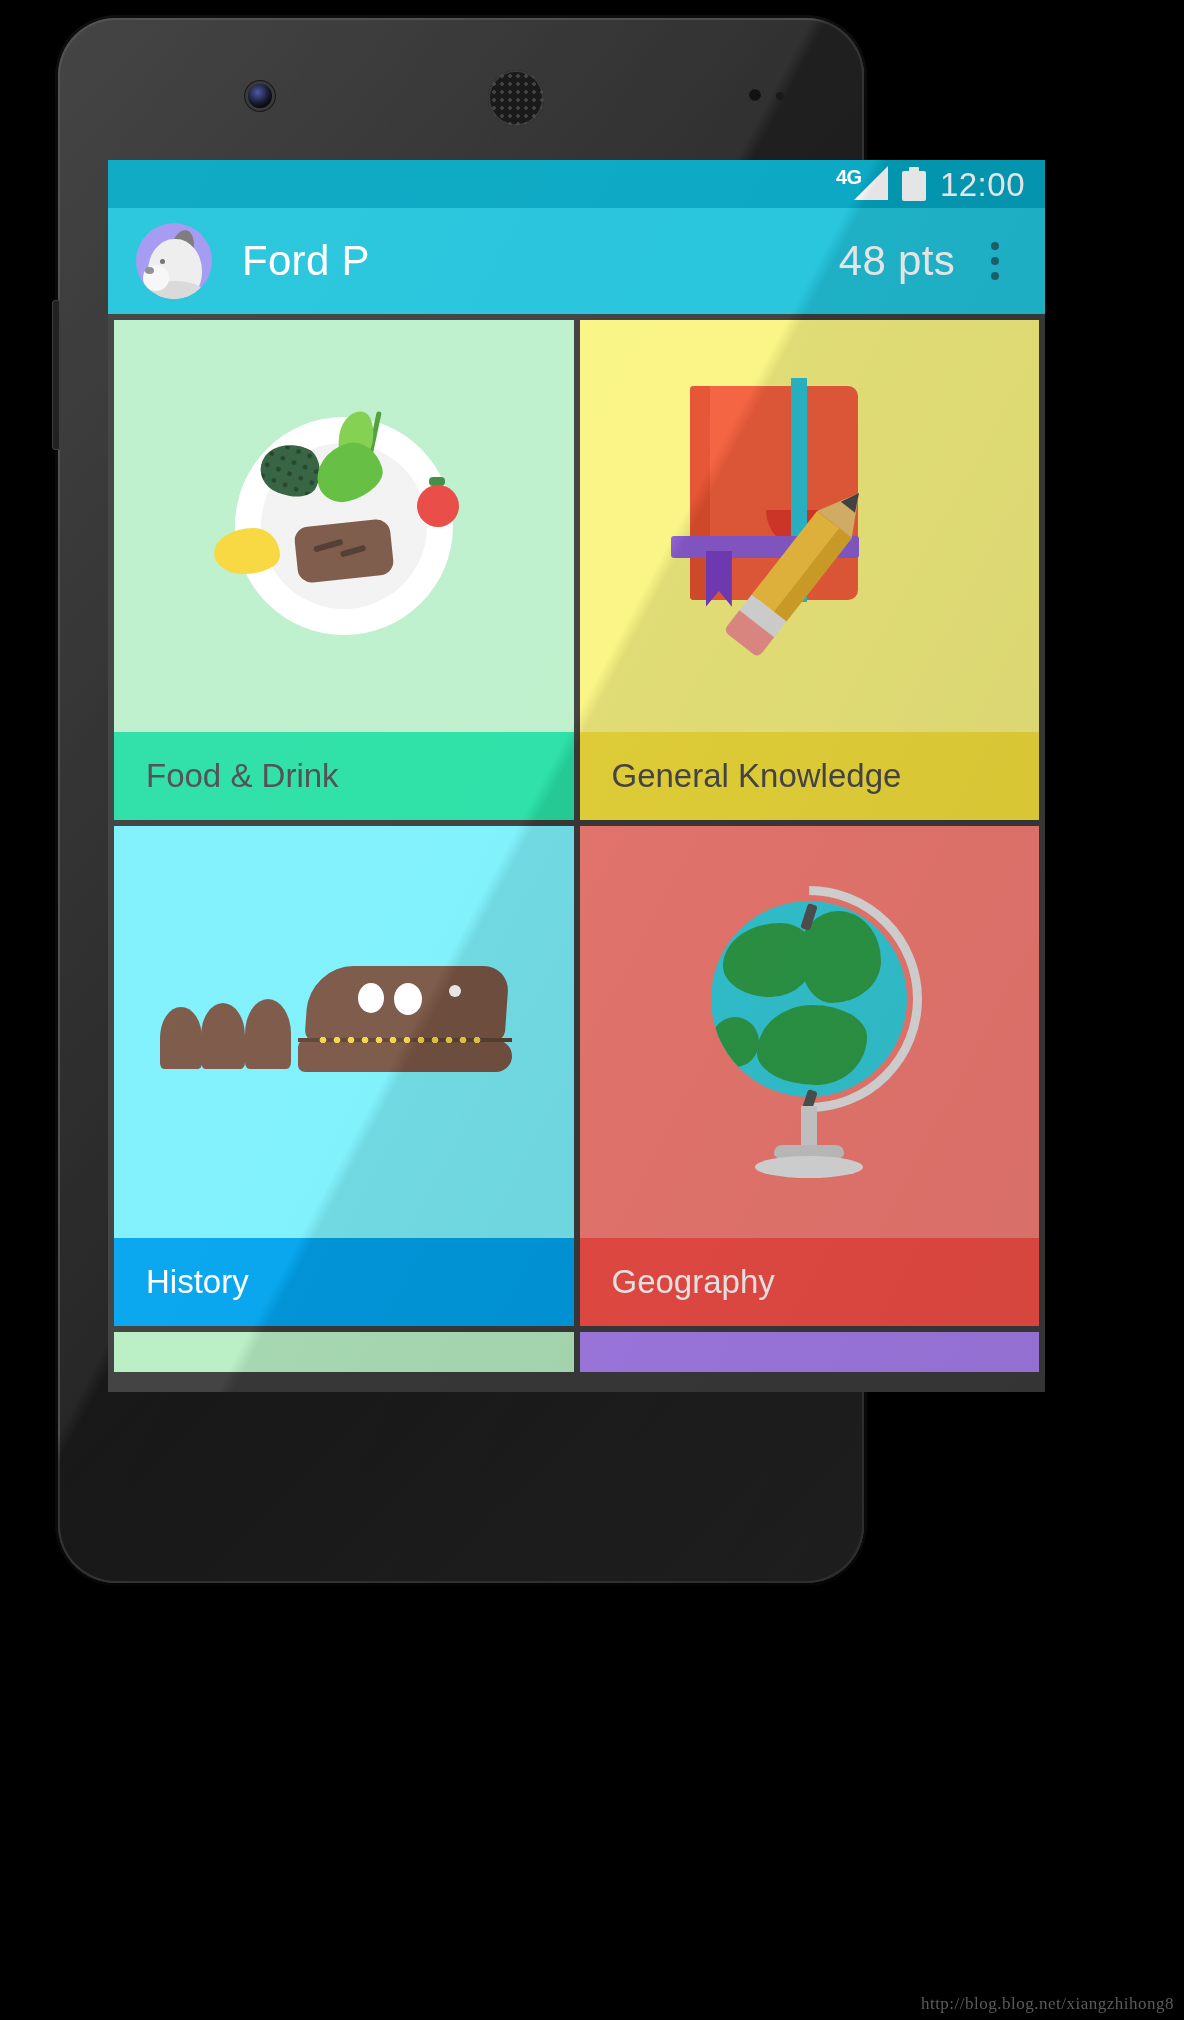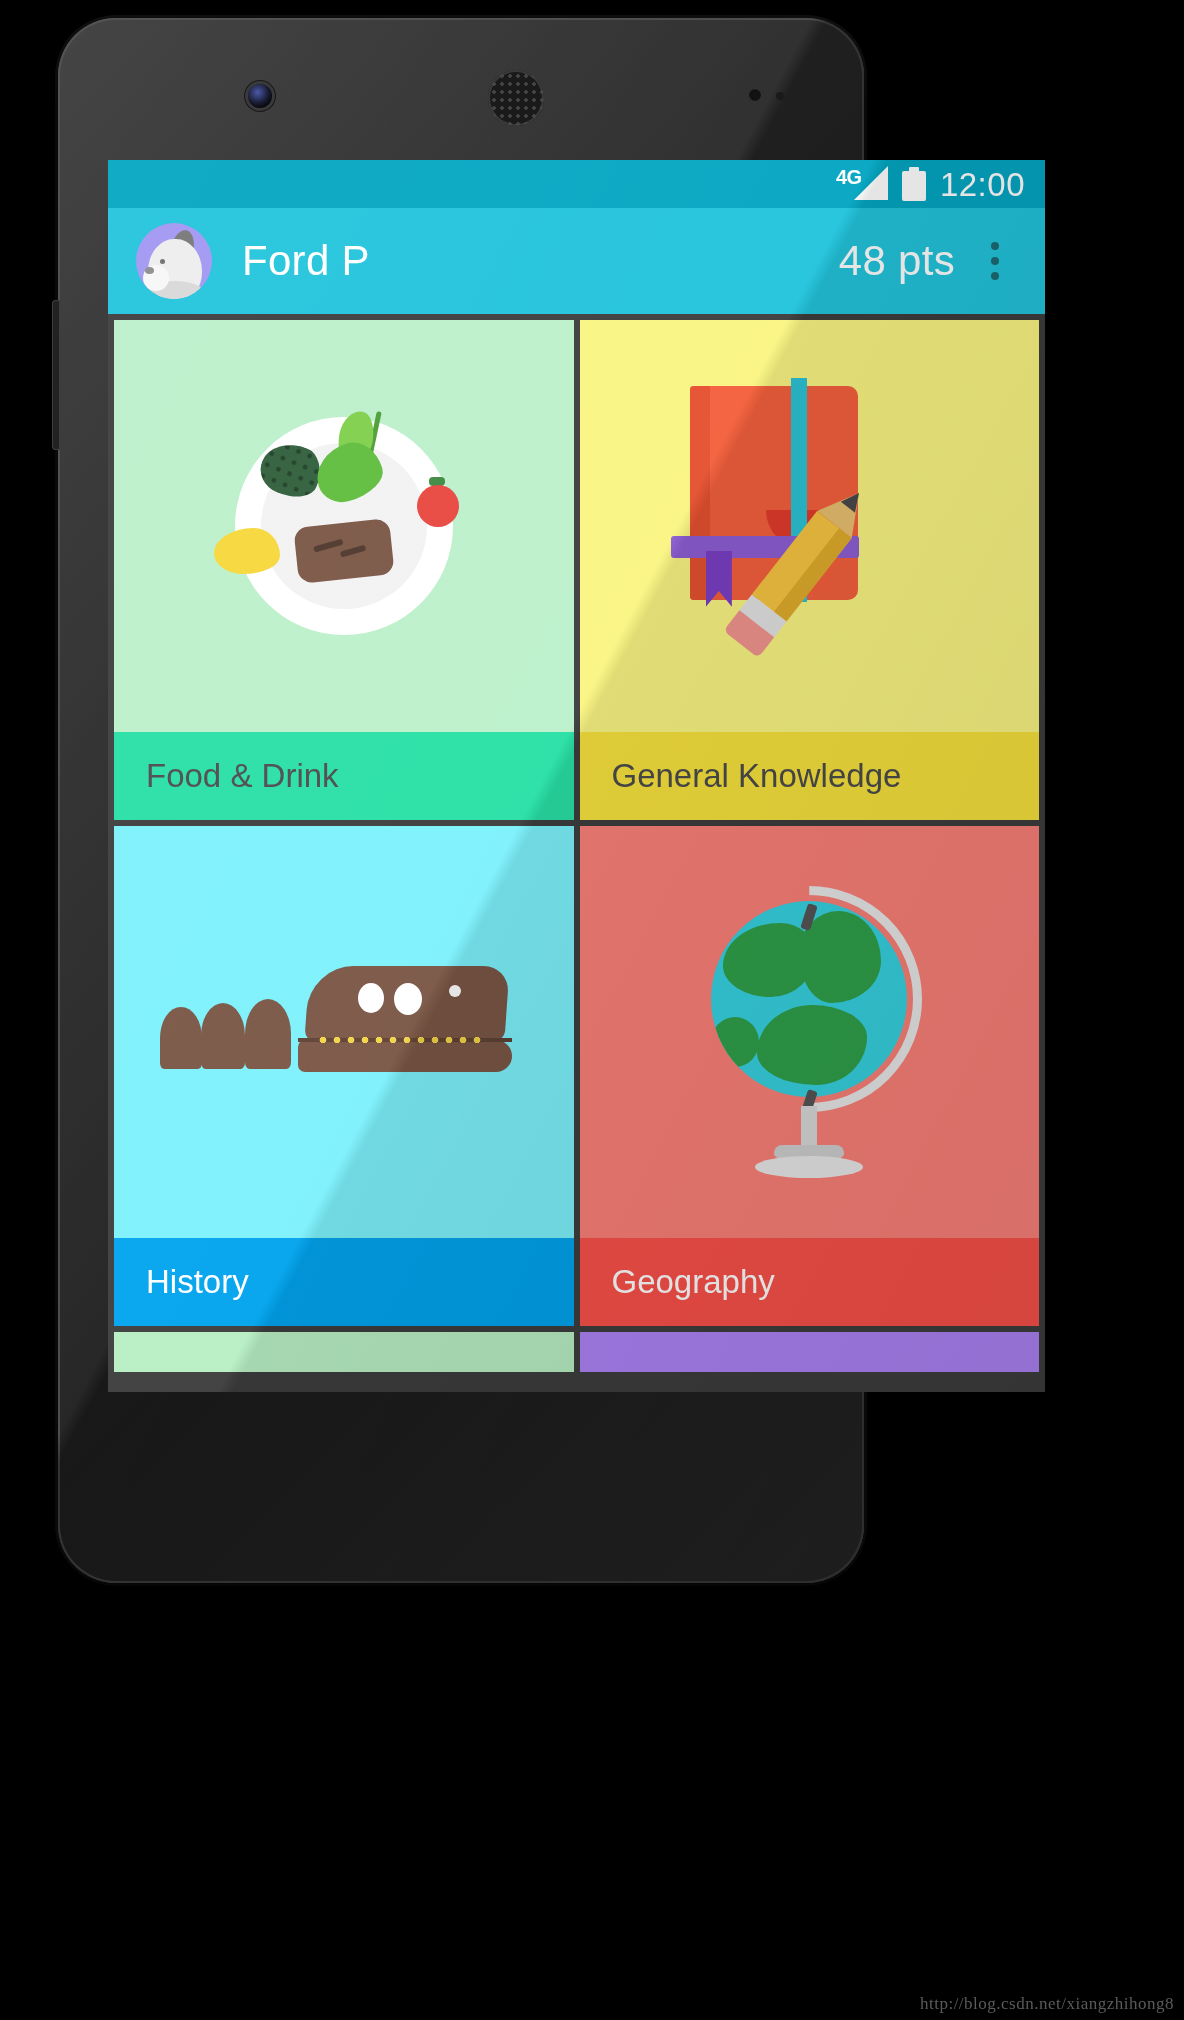--- a/index.html
+++ b/index.html
@@ -311,13 +311,13 @@
     </div>
 
     <div class="tile tile-row3" style="background:#B8EFC4"></div>
     <div class="tile tile-row3" style="background:#AC82F5"></div>
   </div>
 
 </div>
 
 <div id="screen-overlay"></div>
 
-<div id="watermark">http://blog.csdn.net/xiangzhihong8</div>
+<div id="watermark">http://blog.blog.net/xiangzhihong8</div>
 
 </body></html>

